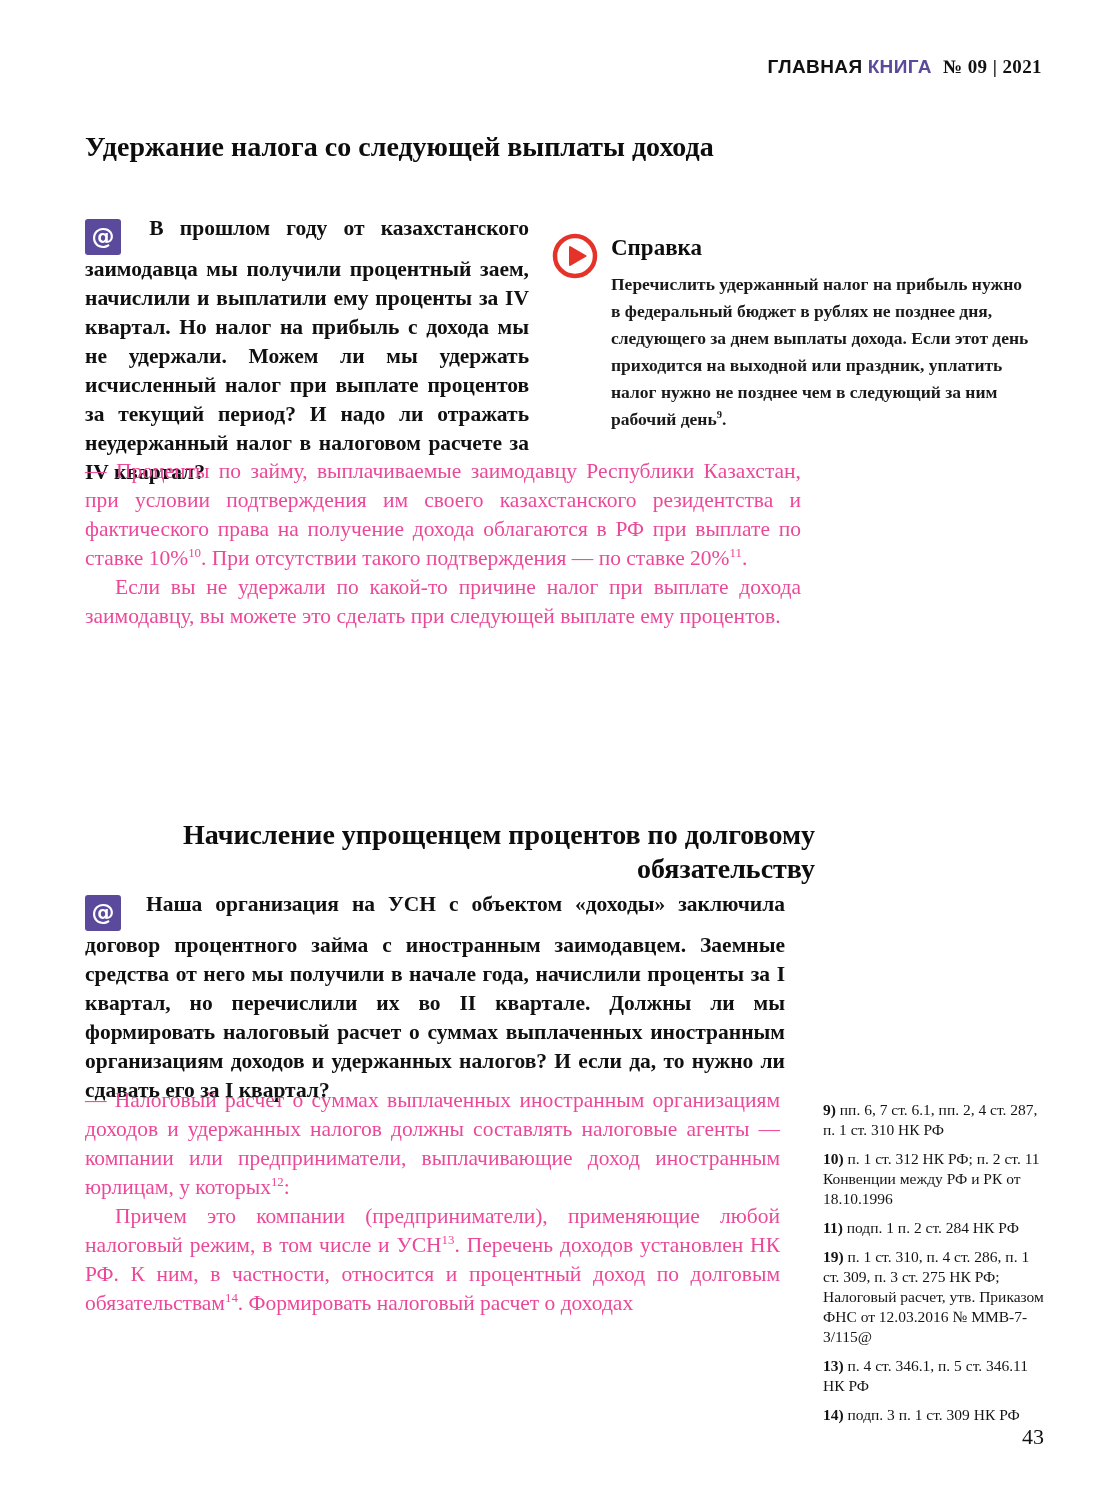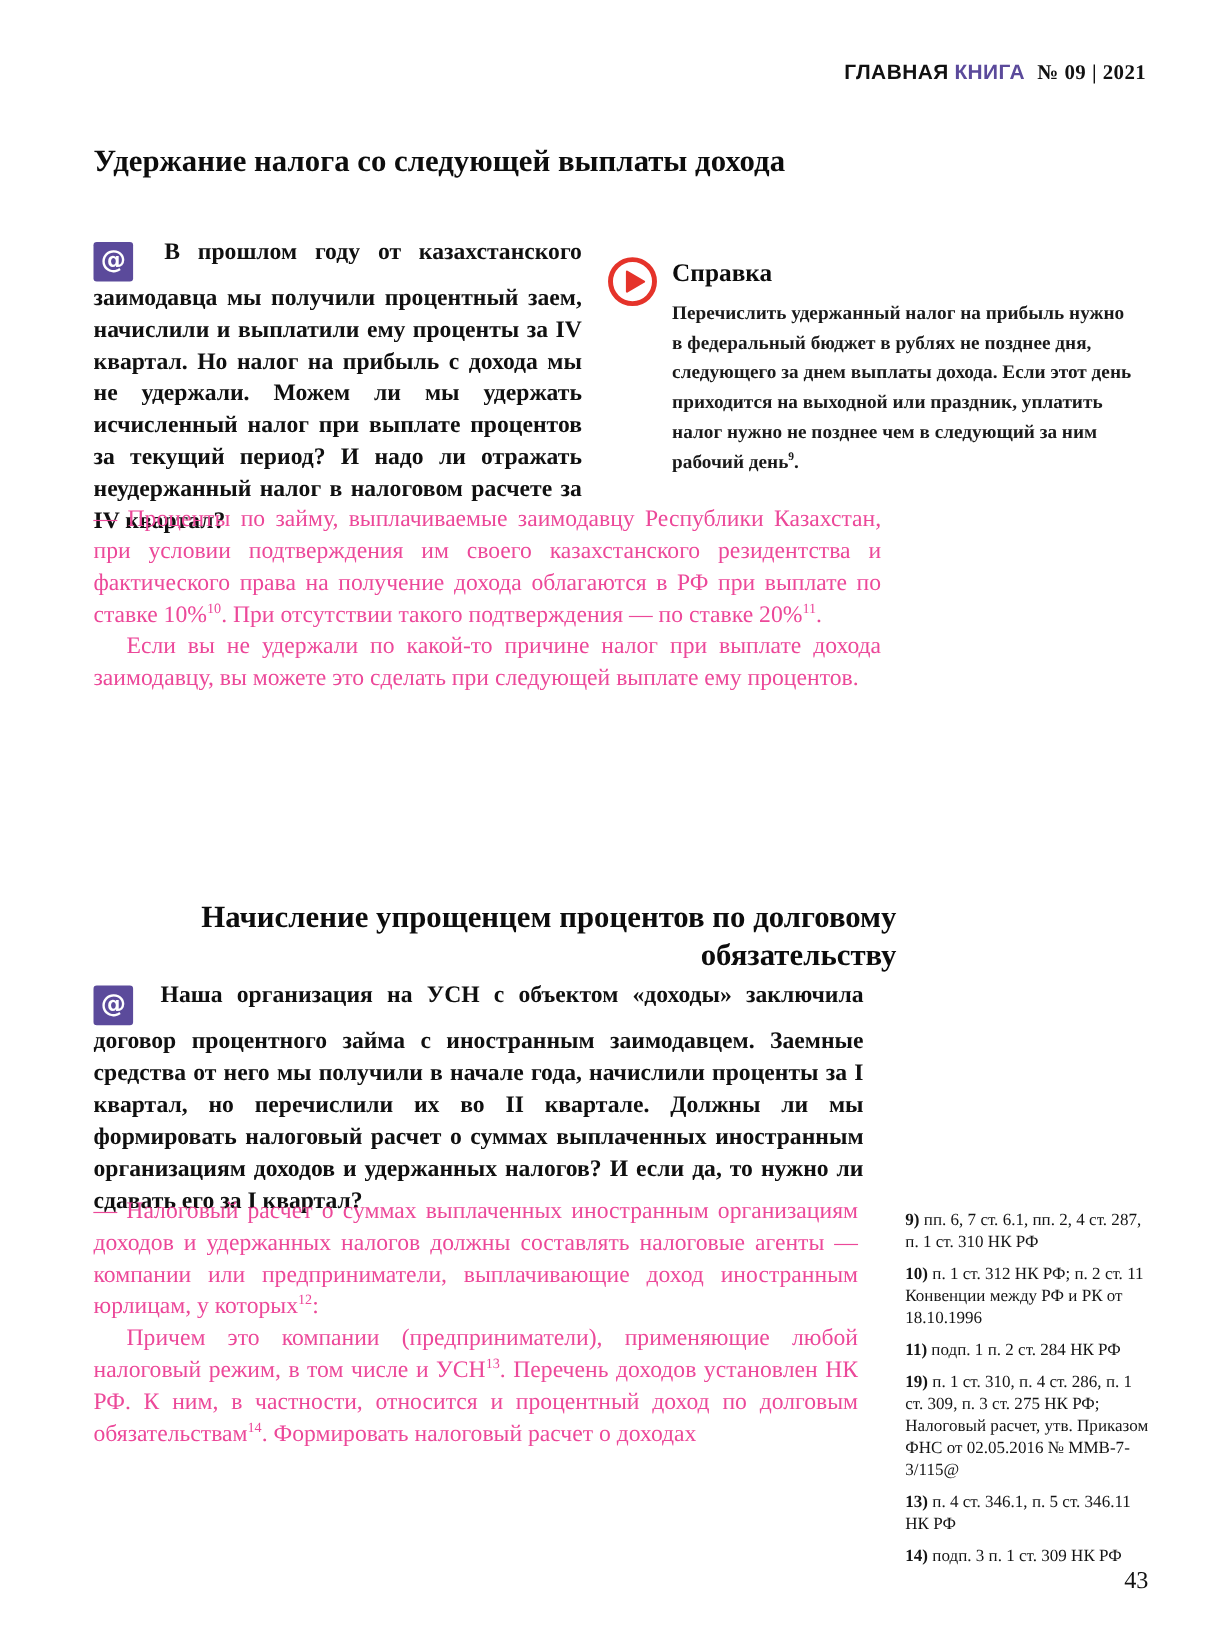--- a/index.html
+++ b/index.html
@@ -128,20 +128,20 @@
 
   <div class="answer answer2">
     <p><span>—  Налоговый расчет о суммах выплаченных иностранным организациям доходов и удержанных налогов должны составлять налоговые агенты — компании или предприниматели, выплачивающие доход иностранным юрлицам, у которых</span><sup class="fn">12</sup><span>:</span></p>
     <p class="indent"><span>Причем это компании (предприниматели), применяющие любой налоговый режим, в том числе и УСН</span><sup class="fn">13</sup><span>. Перечень доходов установлен НК РФ. К ним, в частности, относится и процентный доход по долговым обязательствам</span><sup class="fn">14</sup><span>. Формировать налоговый расчет о доходах</span></p>
   </div>
 
   <aside class="footnotes">
     <p class="footnote"><span class="fn-num">9)</span> <span>пп. 6, 7 ст. 6.1, пп. 2, 4 ст. 287, п. 1 ст. 310 НК РФ</span></p>
     <p class="footnote"><span class="fn-num">10)</span> <span>п. 1 ст. 312 НК РФ; п. 2 ст. 11 Конвенции между РФ и РК от 18.10.1996</span></p>
     <p class="footnote"><span class="fn-num">11)</span> <span>подп. 1 п. 2 ст. 284 НК РФ</span></p>
-    <p class="footnote"><span class="fn-num">19)</span> <span>п. 1 ст. 310, п. 4 ст. 286, п. 1 ст. 309, п. 3 ст. 275 НК РФ; Налоговый расчет, утв. Приказом ФНС от 02.05.2016 № ММВ-7-3/115@</span></p>
+    <p class="footnote"><span class="fn-num">19)</span> <span>п. 1 ст. 310, п. 4 ст. 286, п. 1 ст. 309, п. 3 ст. 275 НК РФ; Налоговый расчет, утв. Приказом ФНС от 12.03.2016 № ММВ-7-3/115@</span></p>
     <p class="footnote"><span class="fn-num">13)</span> <span>п. 4 ст. 346.1, п. 5 ст. 346.11 НК РФ</span></p>
     <p class="footnote"><span class="fn-num">14)</span> <span>подп. 3 п. 1 ст. 309 НК РФ</span></p>
   </aside>
 
   <div class="page-number">43</div>
 
 </div>
 
 </body></html>

